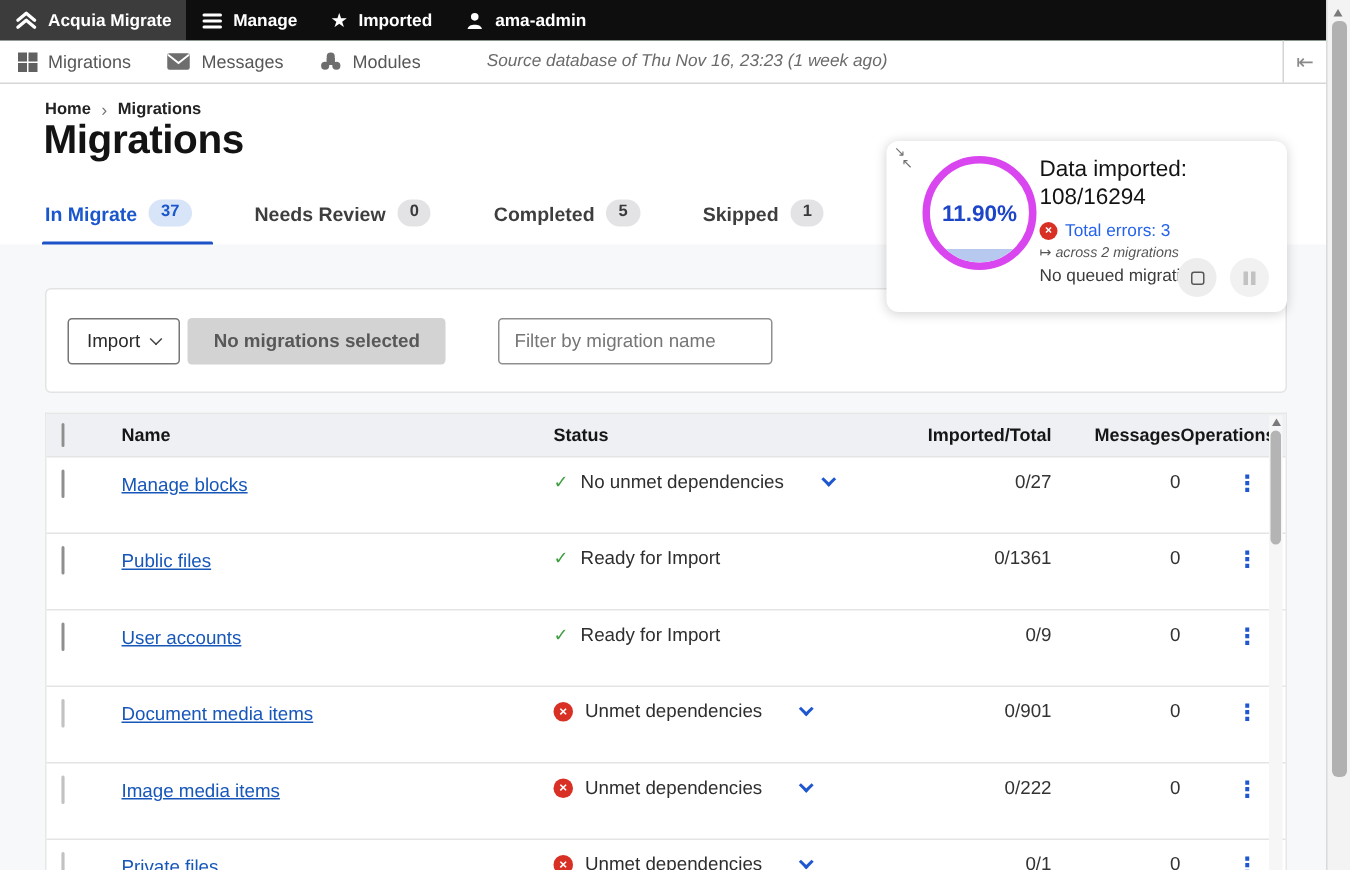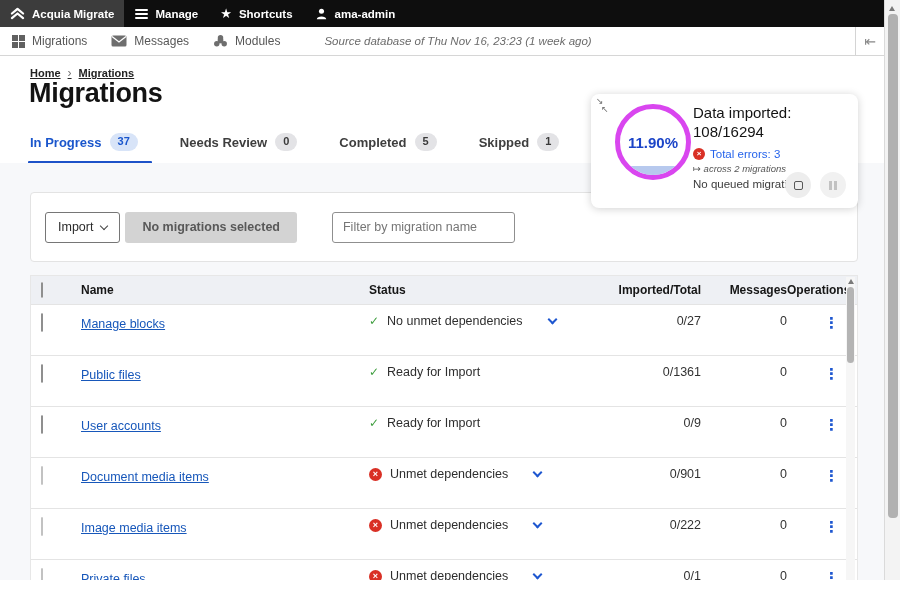--- a/index.html
+++ b/index.html
@@ -22,21 +22,21 @@
   .tb-item { display:flex; align-items:center; gap:7px; padding:0 12px; }
   .tb-label { color:#575757; font-size:12px; white-space:nowrap; }
   .source-note { margin-left:32px; font-size:11.5px; font-style:italic; color:#6b6b6b; }
   .tb-collapse { position:absolute; right:0; top:0; height:100%; width:29px; border-left:1px solid #d4d4d4; display:flex; align-items:center; justify-content:center; }
   .collapse-glyph { color:#8a8a8a; font-size:14px; line-height:1; }
   .grid-icon { width:13px; height:13px; display:grid; grid-template-columns:6px 6px; grid-template-rows:6px 6px; gap:1px; }
   .grid-icon i { background:#616161; }
 
   
   .main { position:absolute; left:0; top:56px; width:884px; height:537px; background:#fff; }
-  .breadcrumb { position:absolute; left:30px; top:10px; display:flex; align-items:center; gap:7px; font-size:11px; font-weight:bold; color:#222;text-decoration:underline; }
+  .breadcrumb { position:absolute; left:30px; top:10px; display:flex; align-items:center; gap:7px; font-size:11px; font-weight:bold; color:#222; }
   .crumb-sep { color:#777; font-weight:normal; font-size:12px; }
   .page-title { position:absolute; left:29px; top:22px; font-size:27px; font-weight:bold; color:#131313; letter-spacing:-0.3px; }
 
   .tabs { position:absolute; left:30px; top:72px; right:0; height:35px; display:flex; gap:42px; }
   .tab { position:relative; display:flex; align-items:center; gap:8px; height:24px; margin-top:2px; cursor:default; }
   .tab-label { font-size:13px; font-weight:bold; color:#3e3e3e; white-space:nowrap; }
   .tab-badge { font-size:11px; font-weight:bold; color:#3a3a3a; background:#e3e3e6; border-radius:999px; padding:2px 8px; line-height:1.2; }
   .tab.active .tab-label { color:#1a56cc; }
   .tab.active .tab-badge { color:#1a56cc; background:#d8e4f8; }
   .tab.active .tab-underline { position:absolute; left:-2px; right:-14px; top:31px; height:4px; background:#1d52c8; border-radius:1px; }
@@ -128,21 +128,21 @@
     <div class="abar-item">
       <span class="hamburger">
           <span></span>
           <span></span>
           <span></span>
         </span>
       <span class="abar-label">Manage</span>
     </div>
     <div class="abar-item">
       <span class="star-glyph">★</span>
-      <span class="abar-label">Shortcuts</span>
+      <span class="abar-label">Imported</span>
     </div>
     <div class="abar-item">
       <span>
         <svg width="13" height="14" viewBox="0 0 16 16">
             <circle cx="8" cy="4.6" r="3.1" fill="#fff"></circle>
             <path d="M2.2 14.5 C2.2 9.8 13.8 9.8 13.8 14.5 Z" fill="#fff"></path>
           </svg>
       </span>
       <span class="abar-label">ama-admin</span>
     </div>
@@ -187,21 +187,21 @@
   <div class="main">
     <div class="breadcrumb">
       <span>Home</span>
       <span class="crumb-sep">›</span>
       <span>Migrations</span>
     </div>
     <h1 class="page-title">Migrations</h1>
 
     <div class="tabs">
       <div class="tab active">
-        <span class="tab-label">In Progress</span>
+        <span class="tab-label">In Migrate</span>
         <span class="tab-badge">37</span>
         <span class="tab-underline"></span>
       </div>
       <div class="tab">
         <span class="tab-label">Needs Review</span>
         <span class="tab-badge">0</span>
       </div>
       <div class="tab">
         <span class="tab-label">Completed</span>
         <span class="tab-badge">5</span>

